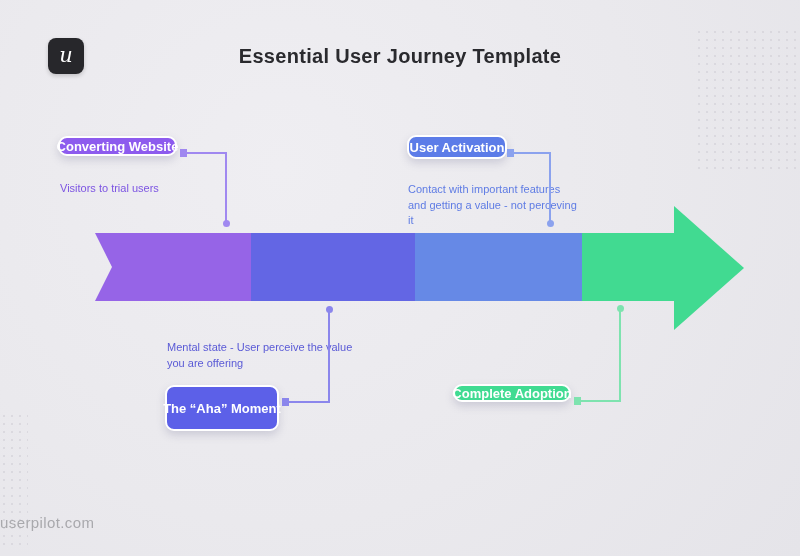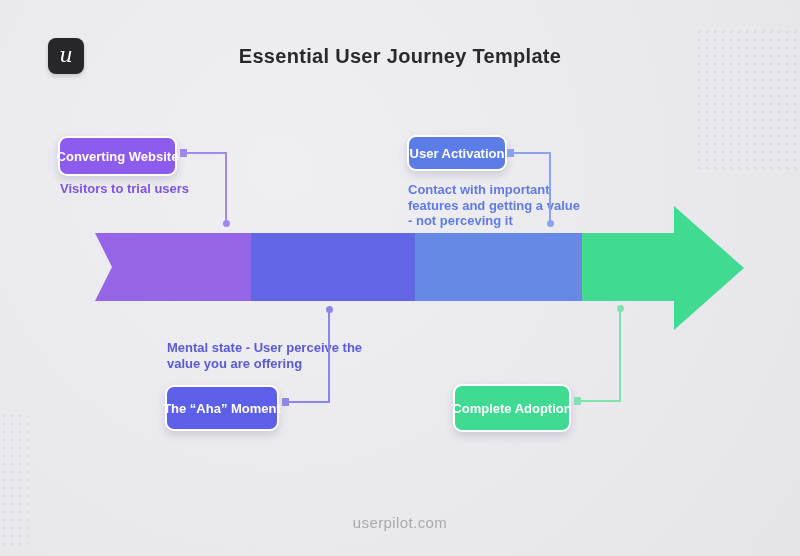--- a/index.html
+++ b/index.html
@@ -42,28 +42,28 @@
 
   
   .pill{
     position:absolute;
     border:2px solid #ffffff;border-radius:9px;
     color:#ffffff;font-size:13px;font-weight:bold;
     display:flex;align-items:center;justify-content:center;
     box-shadow:0 4px 9px rgba(90,90,130,.22);
     box-sizing:border-box;white-space:nowrap;padding:0 14px;
   }
-  .pill.converting{left:58px;top:136px;width:119px;height:40px;background:#8d5bee;}
-  .pill.activation{left:407px;top:135px;width:100px;height:36px;background:#5c7ce8;}
+  .pill.converting{left:58px;top:136px;width:119px;height:20px;background:#8d5bee;}
+  .pill.activation{left:407px;top:135px;width:100px;height:24px;background:#5c7ce8;}
   .pill.aha{left:165px;top:385px;width:114px;height:46px;background:#5c60e8;}
-  .pill.adoption{left:453px;top:384px;width:118px;height:48px;background:#40db92;}
+  .pill.adoption{left:453px;top:384px;width:118px;height:18px;background:#40db92;}
 
   
   .desc{
-    position:absolute;font-size:13px;font-weight:bold;line-height:15.5px;
+    position:absolute;font-size:11px;font-weight:normal;line-height:15.5px;
   }
   .desc.converting{left:60px;top:181px;width:170px;color:#7c54e2;}
   .desc.activation{left:408px;top:182px;width:172px;color:#5f7ce4;}
   .desc.aha{left:167px;top:340px;width:200px;color:#5a5ad6;}
   .desc.adoption{left:455px;top:333px;width:185px;color:#38d98c;}
 
   
   .seg{position:absolute;top:233px;height:68px;}
   .seg.s1{left:95px;width:156px;background:#9664e7;
     clip-path:polygon(0 0,100% 0,100% 100%,0 100%,17px 50%);}
@@ -104,21 +104,21 @@
   .cC.head{border-right:7px solid #8b86ec;left:282px;top:398px;}
 
   
   .cD{background:#7ee3af;}
   .cD.h{left:581px;top:400px;width:40px;height:2px;}
   .cD.v{left:619px;top:309px;width:2px;height:93px;}
   .cD.dot{left:617px;top:305px;}
   .cD.head{border-right:7px solid #7ee3af;left:574px;top:397px;}
 
   .watermark{
-    position:absolute;left:0;top:514px;width:800px;text-align:center;
+    position:absolute;left:0;top:514px;width:800px;text-align:left;
     font-size:15px;color:#a9a9ad;letter-spacing:.4px;
   }
 </style>
 </head>
 <body>
 
 <div class="canvas">
 
   <div class="dots tr"></div>
   <div class="dots bl"></div>

